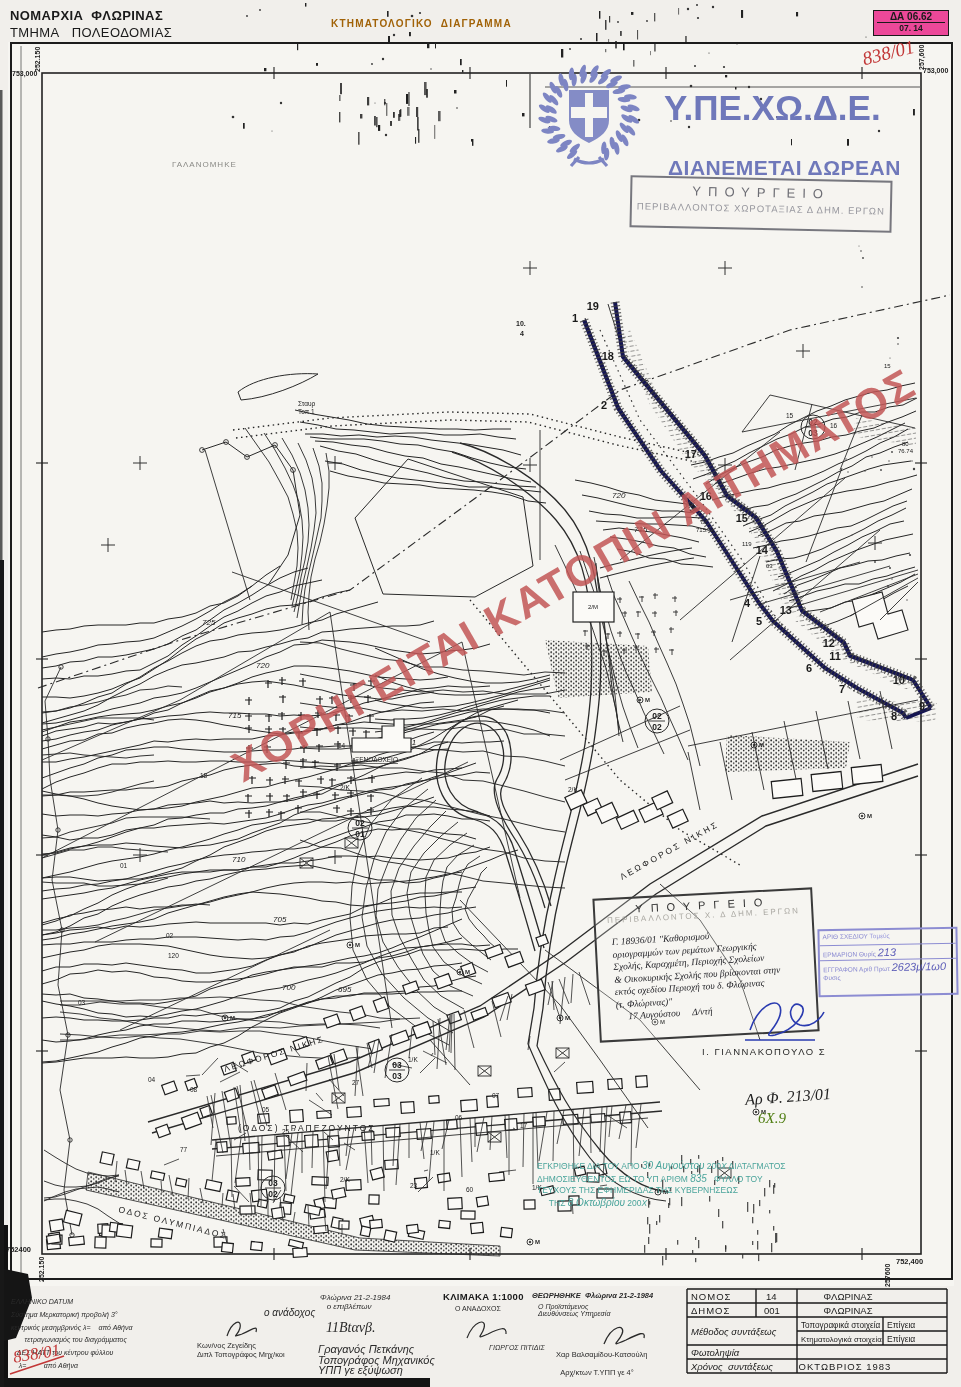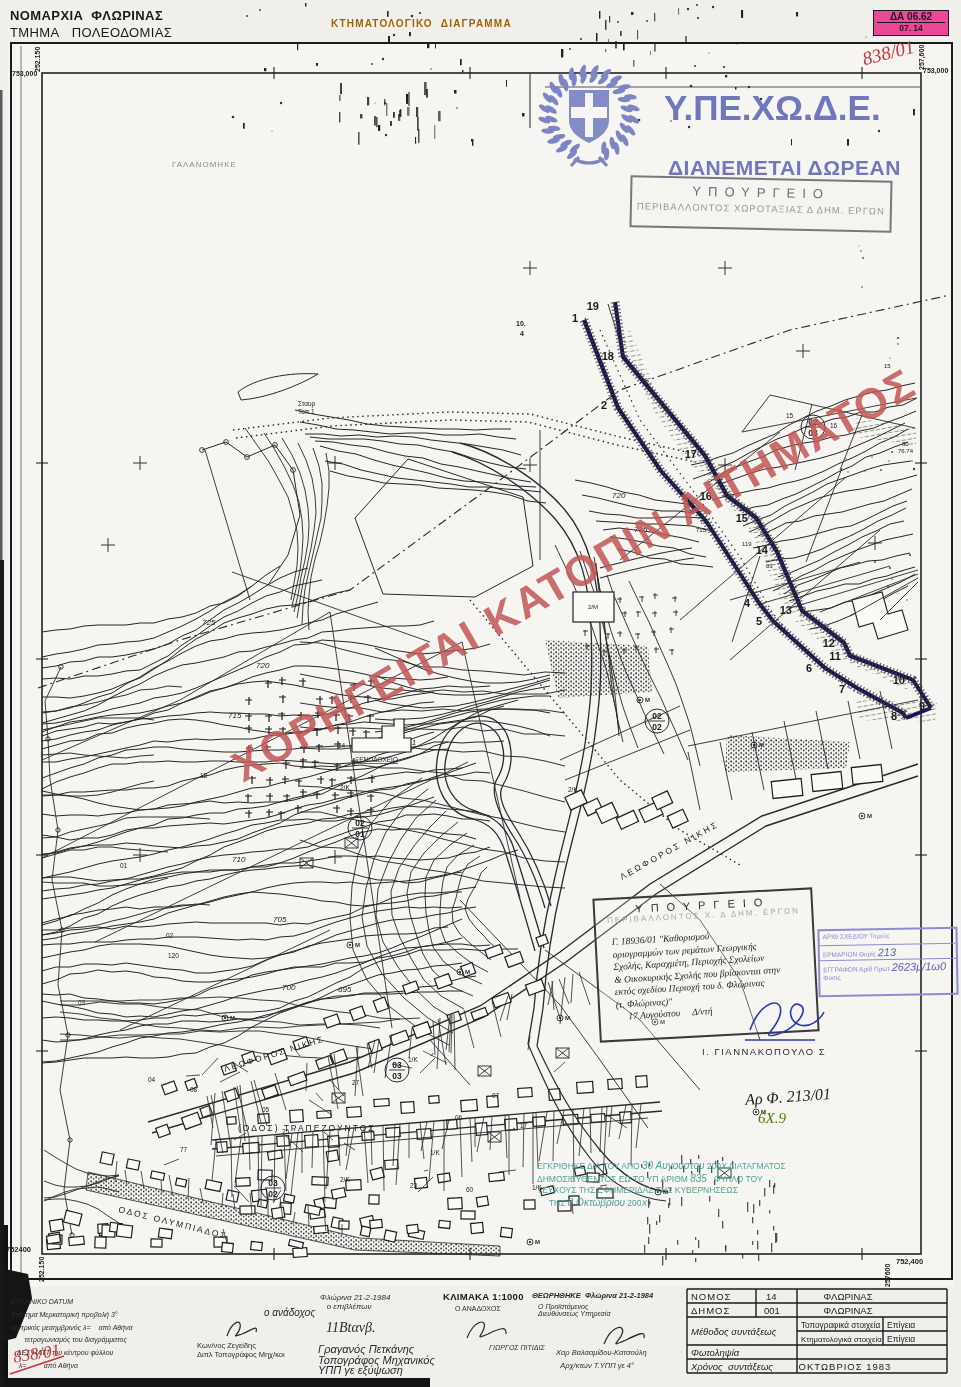--- a/index.html
+++ b/index.html
@@ -1201,21 +1201,21 @@
 <svg class="abs" style="left:462px;top:1316px" width="50" height="28" viewBox="0 0 50 28">
     <path d="M5,22 C12,4 25,2 22,12 C20,20 12,24 26,18 C38,12 45,10 44,18" fill="none" stroke="#2a2a2a" stroke-width="1.2"></path>
   </svg>
 <div class="abs" style="left:489px;top:1344px;font-size:7px;color:#2a2a2a;font-style:italic;">ΓΙΩΡΓΟΣ ΠΙΤΙΔΙΣ</div>
 
 <div class="abs" style="left:532px;top:1291px;font-size:7.5px;color:#2a2a2a;font-style:italic;font-weight:bold;">ΘΕΩΡΗΘΗΚΕ&nbsp;&nbsp;Φλώρινα 21-2-1984</div>
 <div class="abs" style="left:538px;top:1303px;font-size:7px;color:#2a2a2a;font-style:italic;">Ο Προϊστάμενος<br>Διευθύνσεως Υπηρεσία</div>
 <svg class="abs" style="left:598px;top:1322px" width="52" height="28" viewBox="0 0 52 28">
     <path d="M6,22 C14,2 28,2 24,12 C21,20 10,26 28,18 C40,12 48,8 46,16" fill="none" stroke="#2a2a2a" stroke-width="1.3"></path>
   </svg>
-<div class="abs" style="left:556px;top:1346px;font-size:7.5px;color:#2a2a2a;font-style:italic;line-height:13px;">Χαρ Βαλσαμίδου-Κατσούλη<br>&nbsp;&nbsp;Αρχ/κτων Τ.ΥΠΠ γε 4°</div>
+<div class="abs" style="left:556px;top:1346px;font-size:7.5px;color:#2a2a2a;line-height:18px;">Χαρ Βαλσαμίδου-Κατσούλη<br>&nbsp;&nbsp;Αρχ/κτων Τ.ΥΠΠ γε 4°</div>
 
 <svg class="abs" style="left:0;top:0" width="961" height="1387" viewBox="0 0 961 1387">
 <g stroke="#1a1a1a" stroke-width="1.4" fill="none">
 <line x1="687" y1="1289" x2="947" y2="1289"></line>
 <line x1="687" y1="1303" x2="947" y2="1303"></line>
 <line x1="687" y1="1317" x2="947" y2="1317"></line>
 <line x1="797" y1="1331" x2="947" y2="1331"></line>
 <line x1="687" y1="1345" x2="947" y2="1345"></line>
 <line x1="687" y1="1359" x2="947" y2="1359"></line>
 <line x1="687" y1="1373" x2="947" y2="1373"></line>

